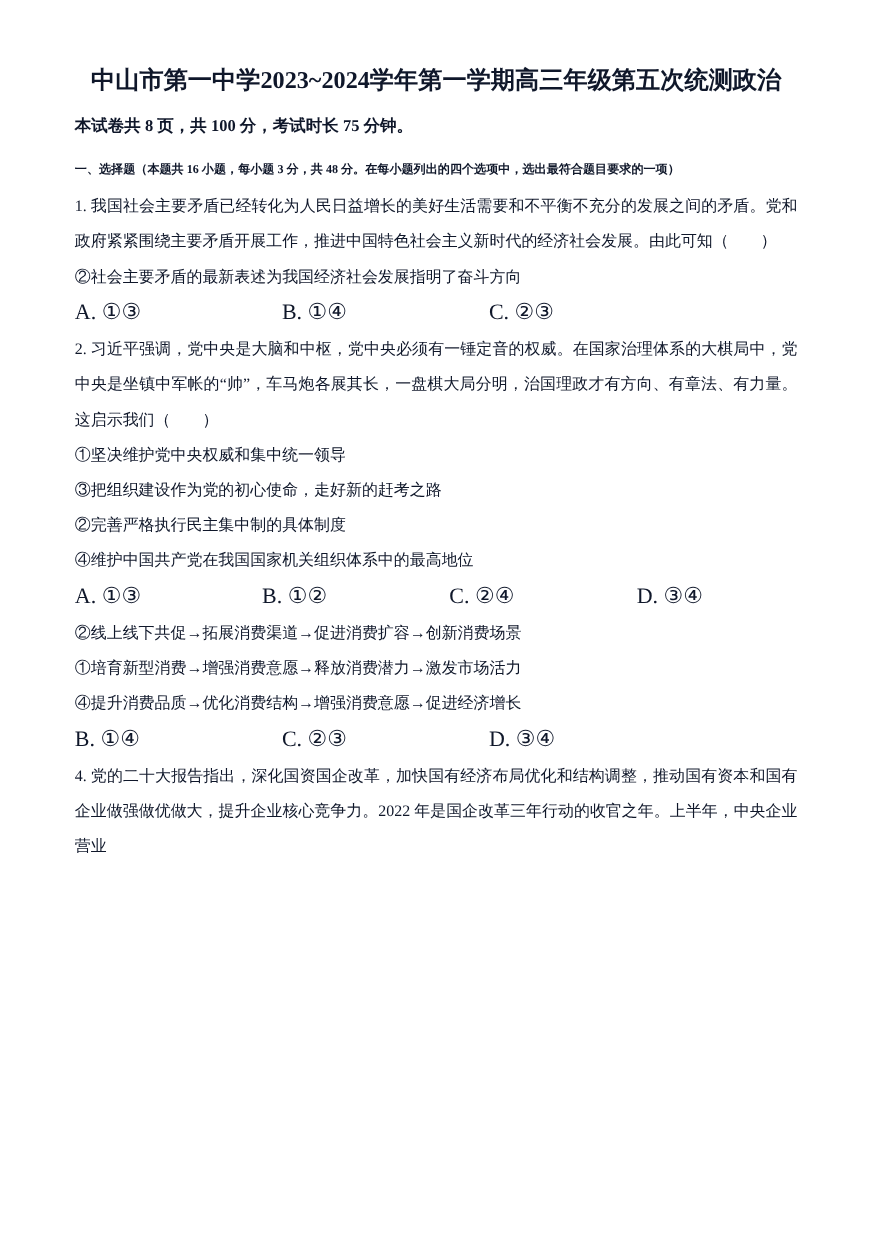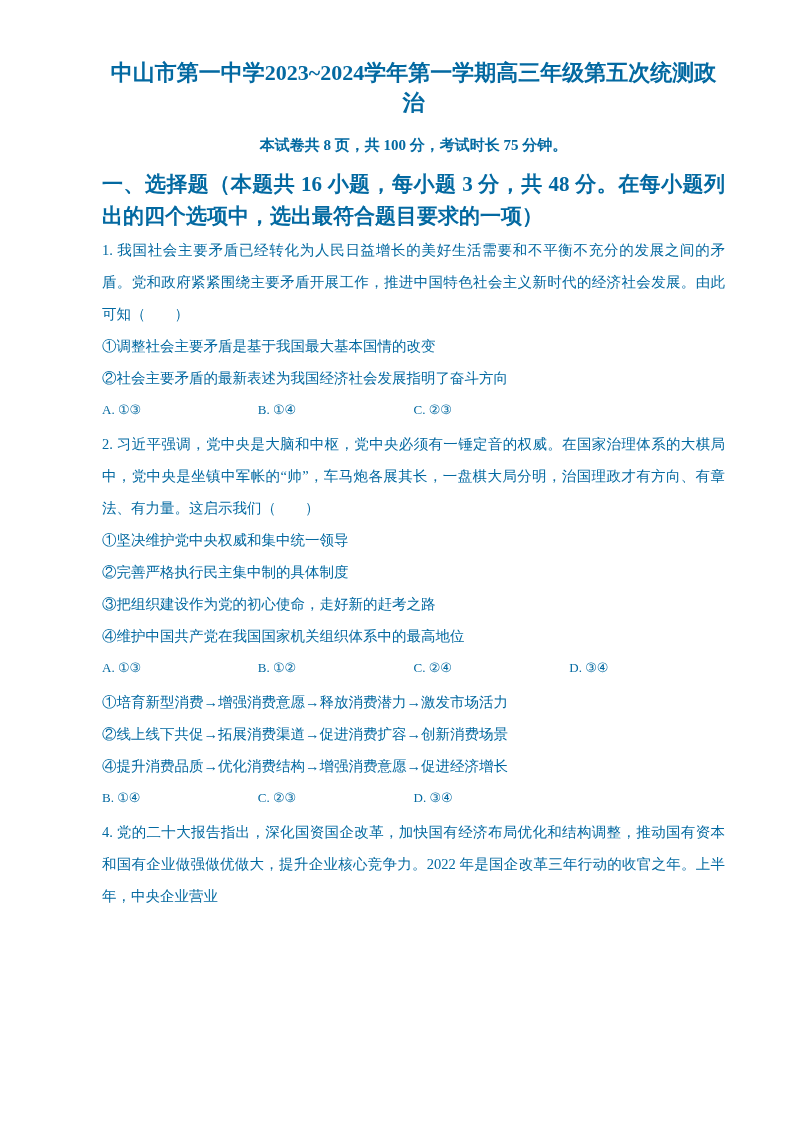--- a/index.html
+++ b/index.html
@@ -3,58 +3,59 @@
 <meta charset="utf-8">
 <style>
   * { box-sizing: border-box; }
   html, body { margin: 0; padding: 0; background: #ffffff; }
   .page {
     position: relative;
     width: 793px;
     height: 1122px;
     margin: 0 auto;
     background: #ffffff;
-    padding: 50px 68px 0 102px;
+    padding: 50px 68px 0 68px;
     overflow: hidden;
     font-family: "Liberation Serif", "DejaVu Serif", serif;
-    color: #0369a1;
+    color: #0f172a;
   }
   .title {
     font-size: 22px;
     font-weight: 700;
     text-align: center;
     line-height: 30px;
     margin: 8px 0 0 0;
   }
   .subtitle {
     font-size: 15px;
     font-weight: 700;
-    text-align: center;
+    text-align: left;
     line-height: 22px;
     margin: 16px 0 0 0;
   }
   .section-heading {
-    font-size: 21px;
+    font-size: 11px;
     font-weight: 700;
     line-height: 32px;
     margin: 12px 0 0 0;
     text-align: justify;
   }
   .question { margin-top: 2px; }
   .stem, .stmt {
     font-size: 14.5px;
     line-height: 32px;
     margin: 0;
     text-align: justify;
   }
   .options {
     display: flex;
-    font-size: 13px;
+    font-size: 20px;
     line-height: 32px;
     margin: 0;
+    gap: 24px;
   }
   .opt { width: 25%; }
   .hl {
     display: inline-block;
     font-size: 10px;
     line-height: 14px;
     padding: 1px 4px;
     vertical-align: 2px;
     background: #b5d7f3;
   }
@@ -65,46 +66,45 @@
 <div class="page">
 
   <h1 class="title">中山市第一中学2023~2024学年第一学期高三年级第五次统测政治</h1>
 
   <p class="subtitle">本试卷共 8 页，共 100 分，考试时长 75 分钟。</p>
 
   <p class="section-heading">一、选择题（本题共 16 小题，每小题 3 分，共 48 分。在每小题列出的四个选项中，选出最符合题目要求的一项）</p>
 
   <section class="question">
     <p class="stem">1. 我国社会主要矛盾已经转化为人民日益增长的美好生活需要和不平衡不充分的发展之间的矛盾。党和政府紧紧围绕主要矛盾开展工作，推进中国特色社会主义新时代的经济社会发展。由此可知（　　）</p>
-    <p class="stmt">①调整社会主要矛盾是基于我国最大基本国情的改变</p>
     <p class="stmt">②社会主要矛盾的最新表述为我国经济社会发展指明了奋斗方向</p>
     <p class="options">
       <span class="opt">A. ①③</span>
       <span class="opt">B. ①④</span>
       <span class="opt">C. ②③</span>
     </p>
   </section>
 
   <section class="question">
     <p class="stem">2. 习近平强调，党中央是大脑和中枢，党中央必须有一锤定音的权威。在国家治理体系的大棋局中，党中央是坐镇中军帐的“帅”，车马炮各展其长，一盘棋大局分明，治国理政才有方向、有章法、有力量。这启示我们（　　）</p>
     <p class="stmt">①坚决维护党中央权威和集中统一领导</p>
+    <p class="stmt">③把组织建设作为党的初心使命，走好新的赶考之路</p>
     <p class="stmt">②完善严格执行民主集中制的具体制度</p>
-    <p class="stmt">③把组织建设作为党的初心使命，走好新的赶考之路</p>
     <p class="stmt">④维护中国共产党在我国国家机关组织体系中的最高地位</p>
     <p class="options">
       <span class="opt">A. ①③</span>
       <span class="opt">B. ①②</span>
       <span class="opt">C. ②④</span>
       <span class="opt">D. ③④</span>
     </p>
   </section>
 
   <section class="question">
+    <p class="stmt">②线上线下共促→拓展消费渠道→促进消费扩容→创新消费场景</p>
     <p class="stmt">①培育新型消费→增强消费意愿→释放消费潜力→激发市场活力</p>
-    <p class="stmt">②线上线下共促→拓展消费渠道→促进消费扩容→创新消费场景</p>
     <p class="stmt">④提升消费品质→优化消费结构→增强消费意愿→促进经济增长</p>
     <p class="options">
       <span class="opt">B. ①④</span>
       <span class="opt">C. ②③</span>
       <span class="opt">D. ③④</span>
     </p>
   </section>
 
   <section class="question">
     <p class="stem">4. 党的二十大报告指出，深化国资国企改革，加快国有经济布局优化和结构调整，推动国有资本和国有企业做强做优做大，提升企业核心竞争力。2022 年是国企改革三年行动的收官之年。上半年，中央企业营业</p>

